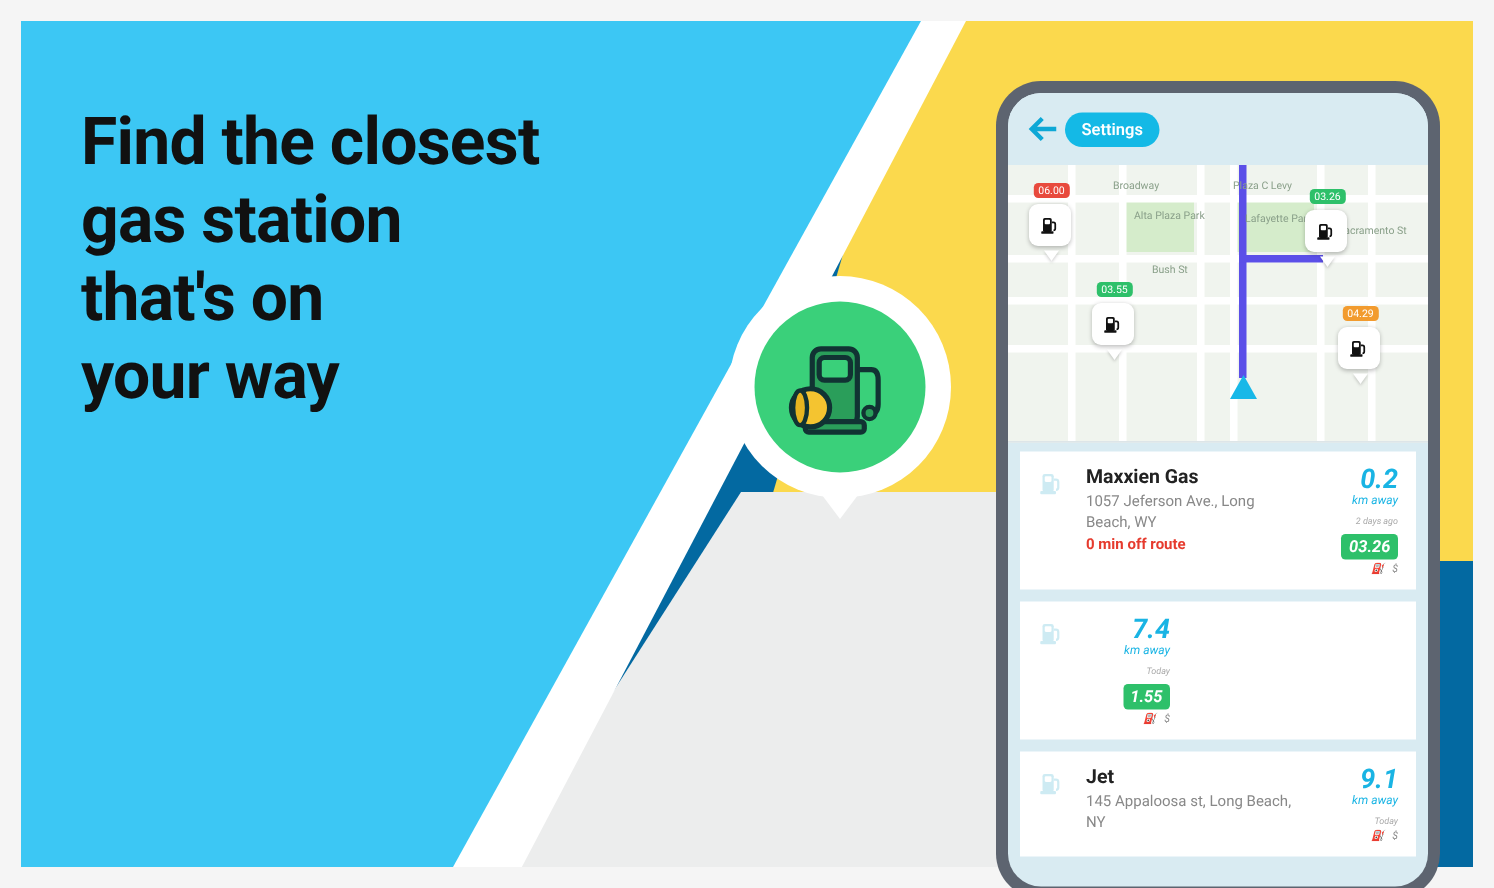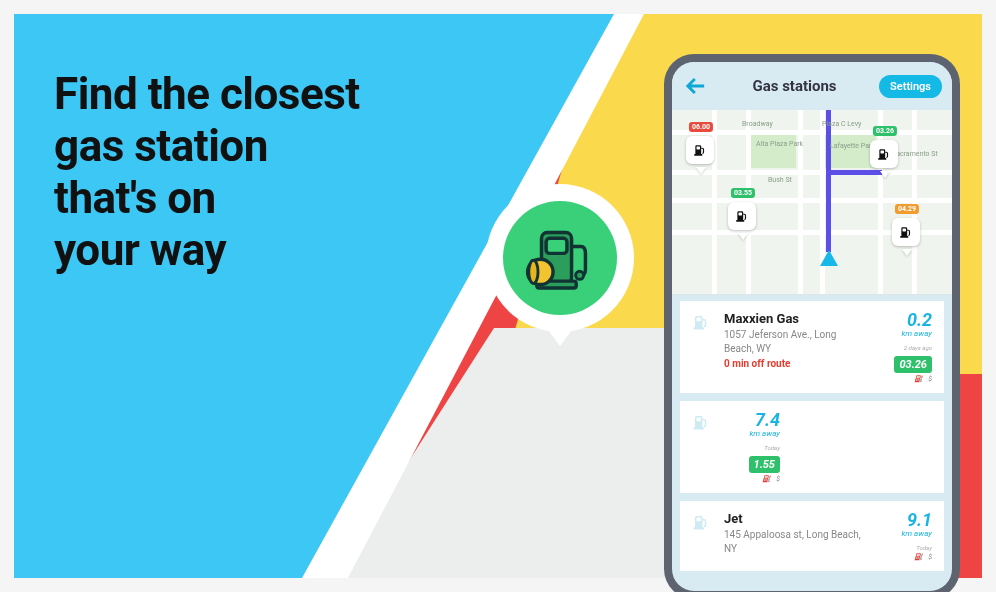--- a/index.html
+++ b/index.html
@@ -1,21 +1,21 @@
 <!DOCTYPE html>
 <html><head>
 <meta charset="utf-8">
 <style>
   * { box-sizing: border-box; margin: 0; padding: 0; }
   body {
     width: 996px; height: 592px; overflow: hidden; position: relative;
     font-family: -apple-system, BlinkMacSystemFont, "Segoe UI", Roboto, Helvetica, Arial, sans-serif;
     background: #f5f5f5;
   }
-  .frame { position: absolute; inset: 14px; background: #ef4444; }
+  .frame { position: absolute; inset: 14px; background: #0369a1; }
 
   
   .bg-yellow {
     position: absolute; top: 0; right: 0; width: 480px; height: 360px;
     background: #fbd94d; clip-path: polygon(22% 0, 100% 0, 100% 100%, 0 100%);
   }
   .bg-white-cut {
     position: absolute; top: 0; left: 0; width: 630px; height: 100%;
     background: #fff; clip-path: polygon(0 0, 100% 0, 53% 100%, 0 100%);
     z-index: 1;
@@ -87,21 +87,21 @@
   .map .cursor {
     position: absolute; left: 148px; top: 140px; width: 0; height: 0;
     border-left: 9px solid transparent; border-right: 9px solid transparent;
     border-bottom: 16px solid #18b8e8;
   }
   .station-pin {
     position: absolute; width: 30px; height: 38px;
   }
   .station-pin .price {
     position: absolute; top: -14px; left: 50%; transform: translateX(-50%);
-    font-size: 7px; color: #fff; padding: 1px 3px; border-radius: 3px; font-weight: 700;
+    font-size: 7px; color: #fff; padding: 1px 3px; border-radius: 3px; font-weight: 400;
     white-space: nowrap;
   }
   .station-pin .price.red { background: #e84a3d; }
   .station-pin .price.green { background: #2ec06a; }
   .station-pin .price.orange { background: #f29b2e; }
   .station-pin .head {
     width: 28px; height: 28px; background: #fff; border-radius: 6px;
     box-shadow: 0 1px 3px rgba(0,0,0,0.25); display: flex; align-items: center; justify-content: center;
   }
   .station-pin .head svg { width: 14px; height: 14px; }
@@ -167,21 +167,20 @@
 
   <div class="phone">
     <div class="screen">
 
       <div class="header">
         <div class="back">
           <svg viewBox="0 0 24 24" fill="none" stroke="currentColor" stroke-width="2.5">
               <path d="M19 12H5M11 6l-6 6 6 6"></path>
             </svg>
         </div>
-        <div class="header-title">Gas stations</div>
         <div class="settings">Settings</div>
       </div>
 
       <div class="map">
         <div class="park" style="left:76px;top:22px;width:48px;height:36px"></div>
         <div class="park" style="left:150px;top:22px;width:54px;height:36px"></div>
         <div class="street h" style="top:20px"></div>
         <div class="street h" style="top:60px"></div>
         <div class="street h" style="top:88px"></div>
         <div class="street h" style="top:120px"></div>

